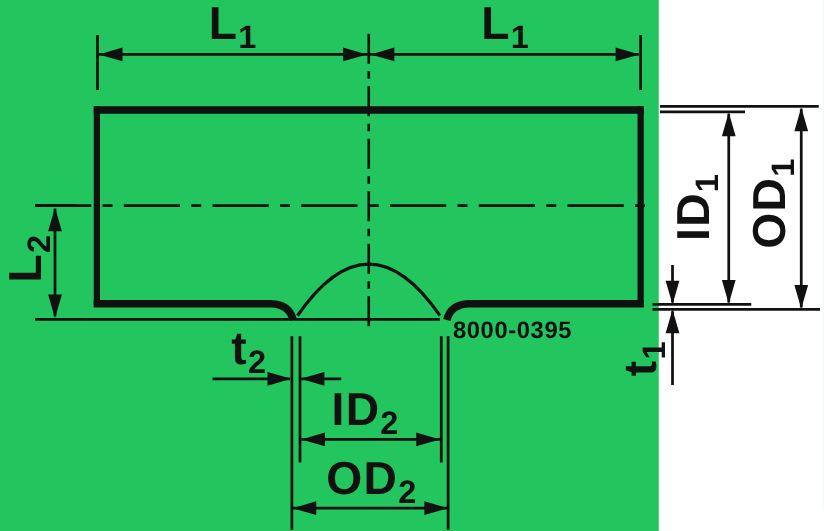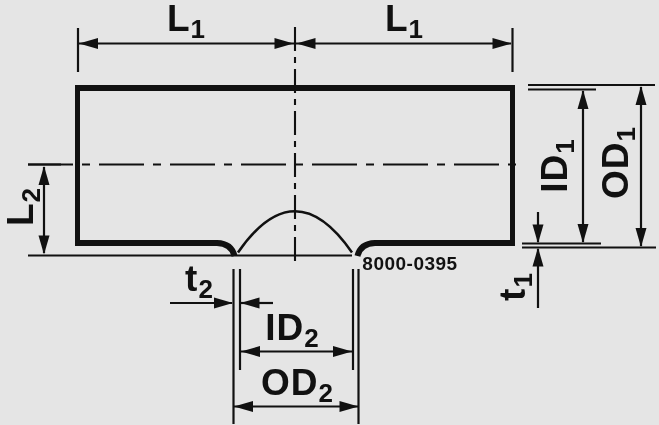--- a/index.html
+++ b/index.html
@@ -2,23 +2,23 @@
 <html><head>
 <meta charset="utf-8">
 <style>
   html, body {
     margin: 0;
     padding: 0;
     background: #ffffff;
   }
   .stage {
     position: relative;
-    width: 659px;
+    width: 527px;
     height: 425px;
-    background: #e5e5e5;
+    background: #22c55e;
     font-family: "Liberation Sans", sans-serif;
   }
   svg { display: block; }
   .thick  { stroke: #111111; stroke-width: 6;   fill: none; }
   .wall   { stroke: #111111; stroke-width: 5;   fill: none; }
   .thin   { stroke: #111111; stroke-width: 2.2; fill: none; }
   .dimln  { stroke: #111111; stroke-width: 2.2; fill: none; }
   .center { stroke: #111111; stroke-width: 2.1; fill: none; }
   .cl-h   { stroke-dasharray: 45 9 8 9; }
   .cl-v   { stroke-dasharray: 24 6 6 6; }

